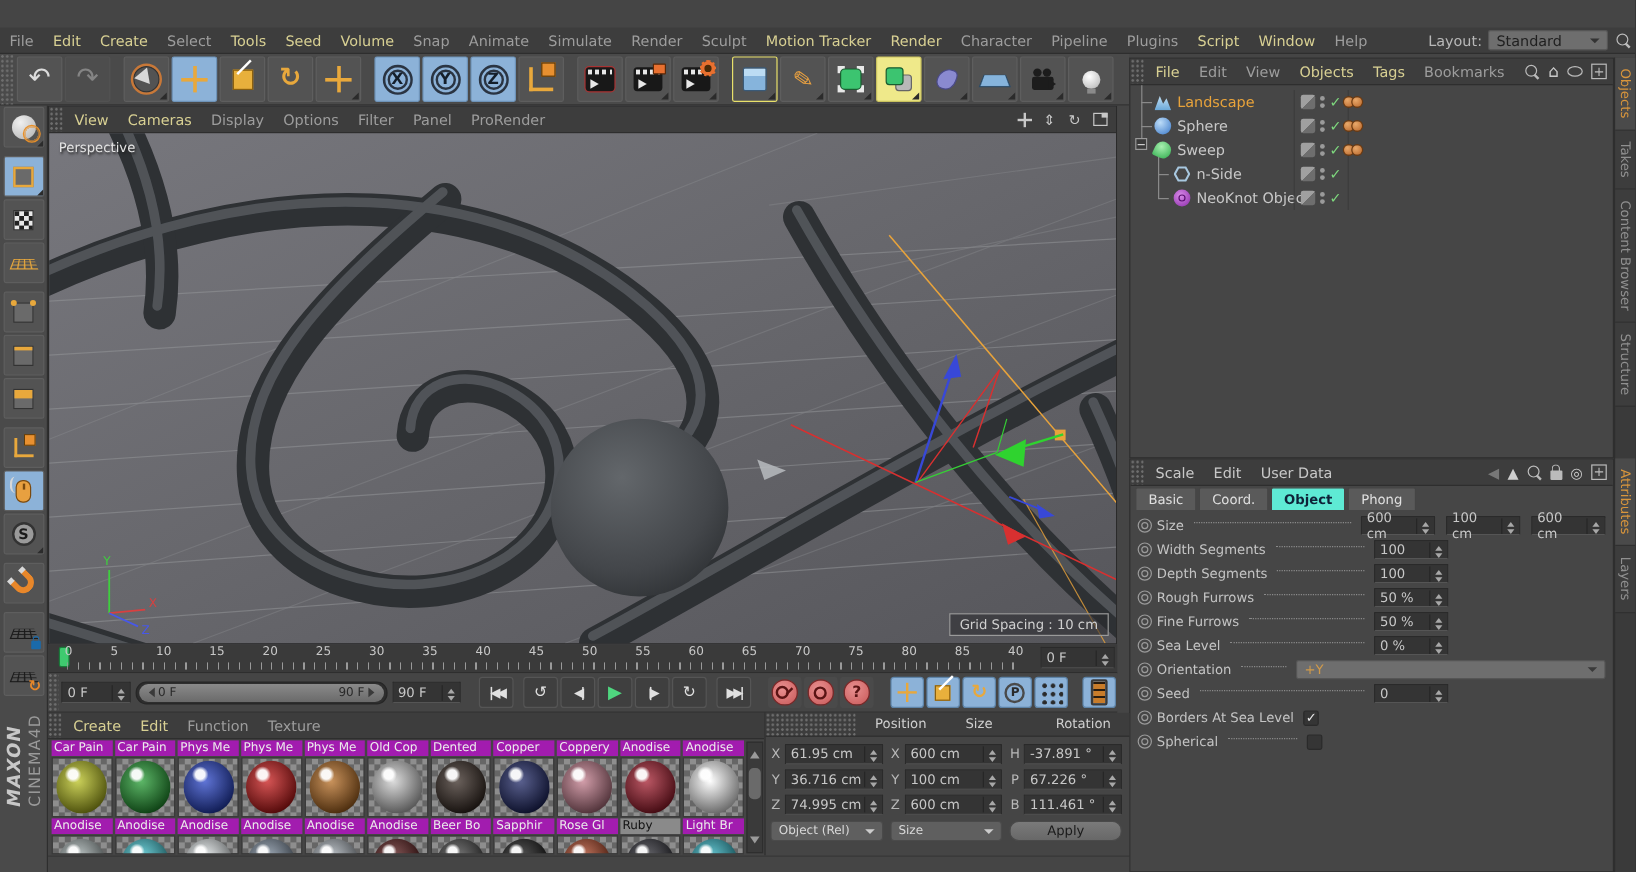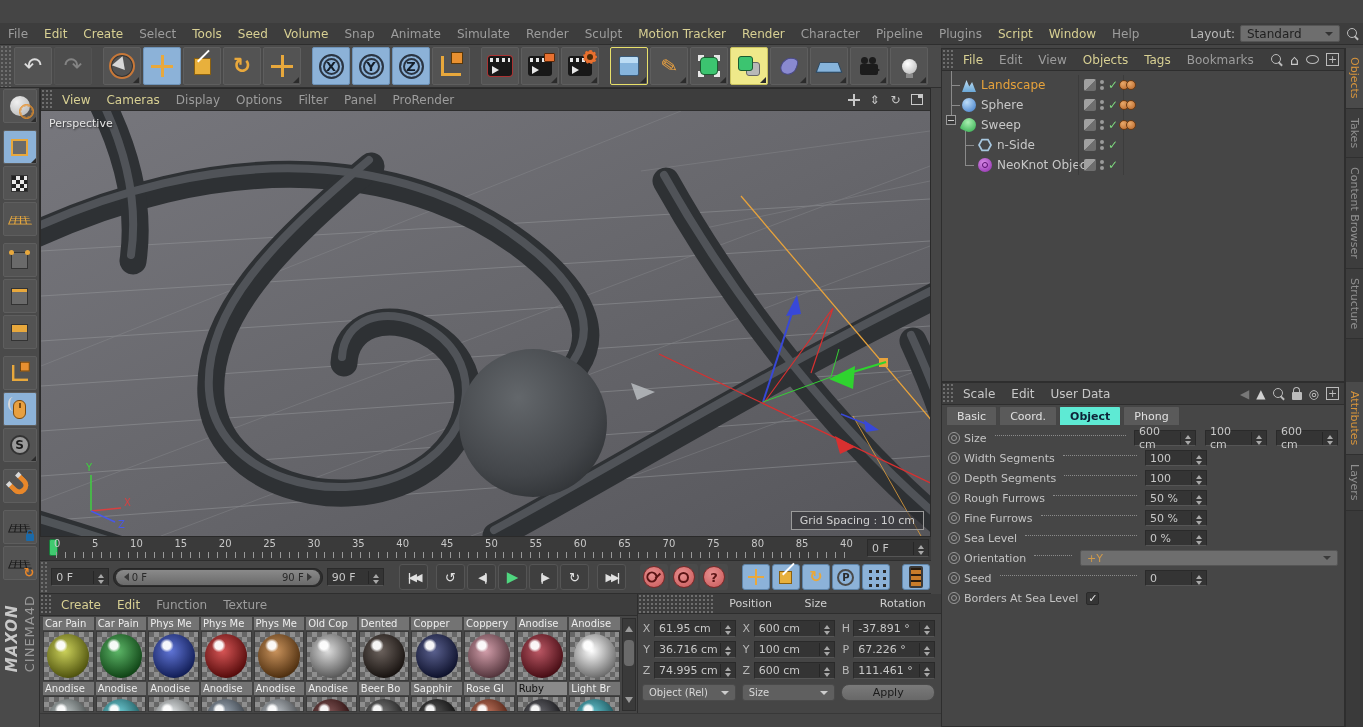--- a/index.html
+++ b/index.html
@@ -139,21 +139,21 @@
 .btog .i-move::after{left:7px;width:2px}
 .btog .i-scale{width:13px;height:13px}
 .btog .g-rot{font-size:16px}
 .pcirc{width:17px;height:17px;border:2px solid #4a4a4a;border-radius:50%;display:flex;align-items:center;justify-content:center;font-size:10px;font-weight:bold;color:#2a2a2a}
 .i-pla{width:20px;height:20px;background-image:radial-gradient(#2a2a2a 1.7px,transparent 1.9px);background-size:7px 7px;background-position:1px 1px}
 .i-film{width:14px;height:22px;background:repeating-linear-gradient(0deg,#c87c2a 0 4px,#2a1c0e 4px 6px);border:2px solid #3a3a3a;border-radius:2px}
 
 .materials{position:absolute;top:594px;left:40px;width:597px;height:119px;background:#454545;overflow:hidden}
 .matmenu{height:22px;background:#3d3d3d;display:flex;align-items:center;border-bottom:1px solid #2e2e2e}
 .matgrid{display:grid;grid-template-columns:repeat(11,1fr);gap:2px;padding:1px 17px 0 3px}
-.mlabel{height:13px;background:#737373;color:#ececec;font-size:10px;padding:0 2px;overflow:hidden;white-space:nowrap;line-height:13px}
+.mlabel{height:13px;background:#a21caf;color:#ececec;font-size:10px;padding:0 2px;overflow:hidden;white-space:nowrap;line-height:13px}
 .mlabel.sel{background:#8a8a8a;color:#111}
 .mcell{height:50px;background:repeating-conic-gradient(#8e8e8e 0 25%,#666 0 50%) 0 0/10px 10px;display:flex;align-items:center;justify-content:center;border:1px solid #3a3a3a}
 .mcell.cut{height:16px;overflow:hidden;align-items:flex-start}
 .msph{width:42px;height:44px;border-radius:50%;background-image:radial-gradient(circle at 33% 26%,rgba(255,255,255,.95) 0 9%,rgba(255,255,255,0) 16%),radial-gradient(circle at 42% 38%,rgba(255,255,255,.28),rgba(0,0,0,.6) 78%)}
 .msph.small{width:40px;height:40px;margin-top:2px}
 .mscroll{position:absolute;right:1px;top:24px;bottom:2px;width:14px;background:#3a3a3a;border:1px solid #2e2e2e;display:flex;flex-direction:column;align-items:center}
 .sarr{width:0;height:0;border:4px solid transparent;flex:none}
 .sarr.up{border-bottom:6px solid #9a9a9a;margin-top:3px}
 .sarr.dn{border-top:6px solid #9a9a9a;margin-top:auto;margin-bottom:3px}
 .sthumb{width:10px;height:26px;background:#6a6a6a;border-radius:4px;margin-top:8px}
@@ -1102,20 +1102,27 @@
               </span>
             </span>
           </span>
         </div>
       <div class="arow">
           <span class="blt"></span>
           <span class="albl">Borders At Sea Level</span>
           <span class="cb on" style="margin-left:4px"></span>
           <span style="flex:1"></span>
         </div>
+      <div class="arow">
+          <span class="blt"></span>
+          <span class="albl">Spherical</span>
+          <span class="lead" style="max-width:58px"></span>
+          <span class="cb"></span>
+          <span style="flex:1"></span>
+        </div>
     </div>
   </div>
 
   <div class="rtabs">
     <div class="rtgroup" style="top:0">
       <div class="rtab act">Objects</div>
       <div class="rtab">Takes</div>
       <div class="rtab">Content Browser</div>
       <div class="rtab">Structure</div>
     </div>

